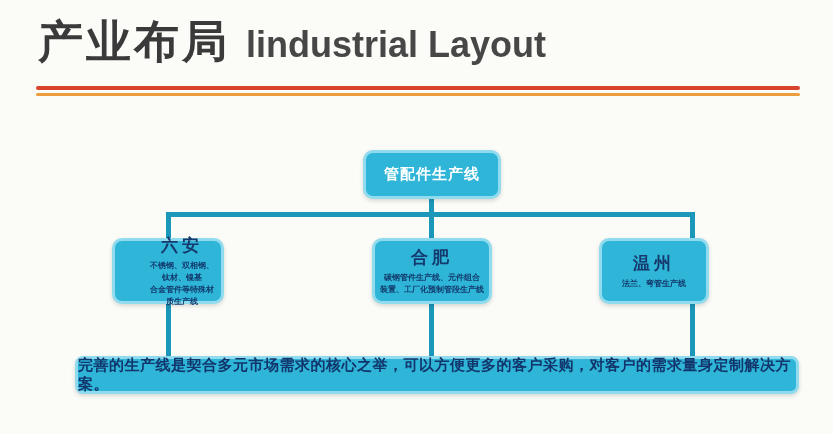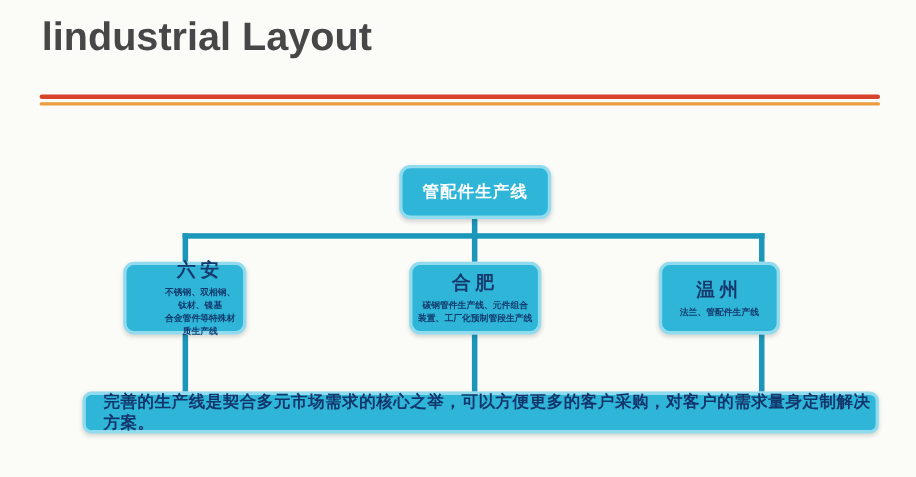--- a/index.html
+++ b/index.html
@@ -56,30 +56,30 @@
 
   
   .footer-bar {
     position: absolute; left: 75px; top: 356px; width: 724px; height: 38px;
     background: #2eb5d8;
     border: 3px solid #90dbee;
     border-radius: 8px;
     box-sizing: border-box;
     display: flex; align-items: center; justify-content: center;
     box-shadow: 0 2px 4px rgba(0,0,0,0.15);
-    padding-left: 16px;
   }
   .footer-text { color: #12356b; font-weight: bold; font-size: 15px; letter-spacing: 0.5px; }
 </style>
 </head>
 <body>
 
 <div class="slide">
 
   <div class="title-row">
+    <span class="title-zh">产业布局</span>
     <span class="title-en">lindustrial Layout</span>
   </div>
   <div class="divider">
     <div class="l1"></div>
     <div class="l2"></div>
   </div>
 
   <div class="conn conn-root-drop"></div>
   <div class="conn conn-horizontal"></div>
   <div class="conn conn-drop-luan"></div>
@@ -100,20 +100,20 @@
   </div>
 
   <div class="node city-node hefei">
     <span class="city-name">合肥</span>
     <span class="city-desc">碳钢管件生产线、元件组合
 装置、工厂化预制管段生产线</span>
   </div>
 
   <div class="node city-node wenzhou">
     <span class="city-name">温州</span>
-    <span class="city-desc">法兰、管配件生产线</span>
+    <span class="city-desc">法兰、弯管生产线</span>
   </div>
 
   <div class="footer-bar">
     <span class="footer-text">完善的生产线是契合多元市场需求的核心之举，可以方便更多的客户采购，对客户的需求量身定制解决方案。</span>
   </div>
 
 </div>
 
 </body></html>

